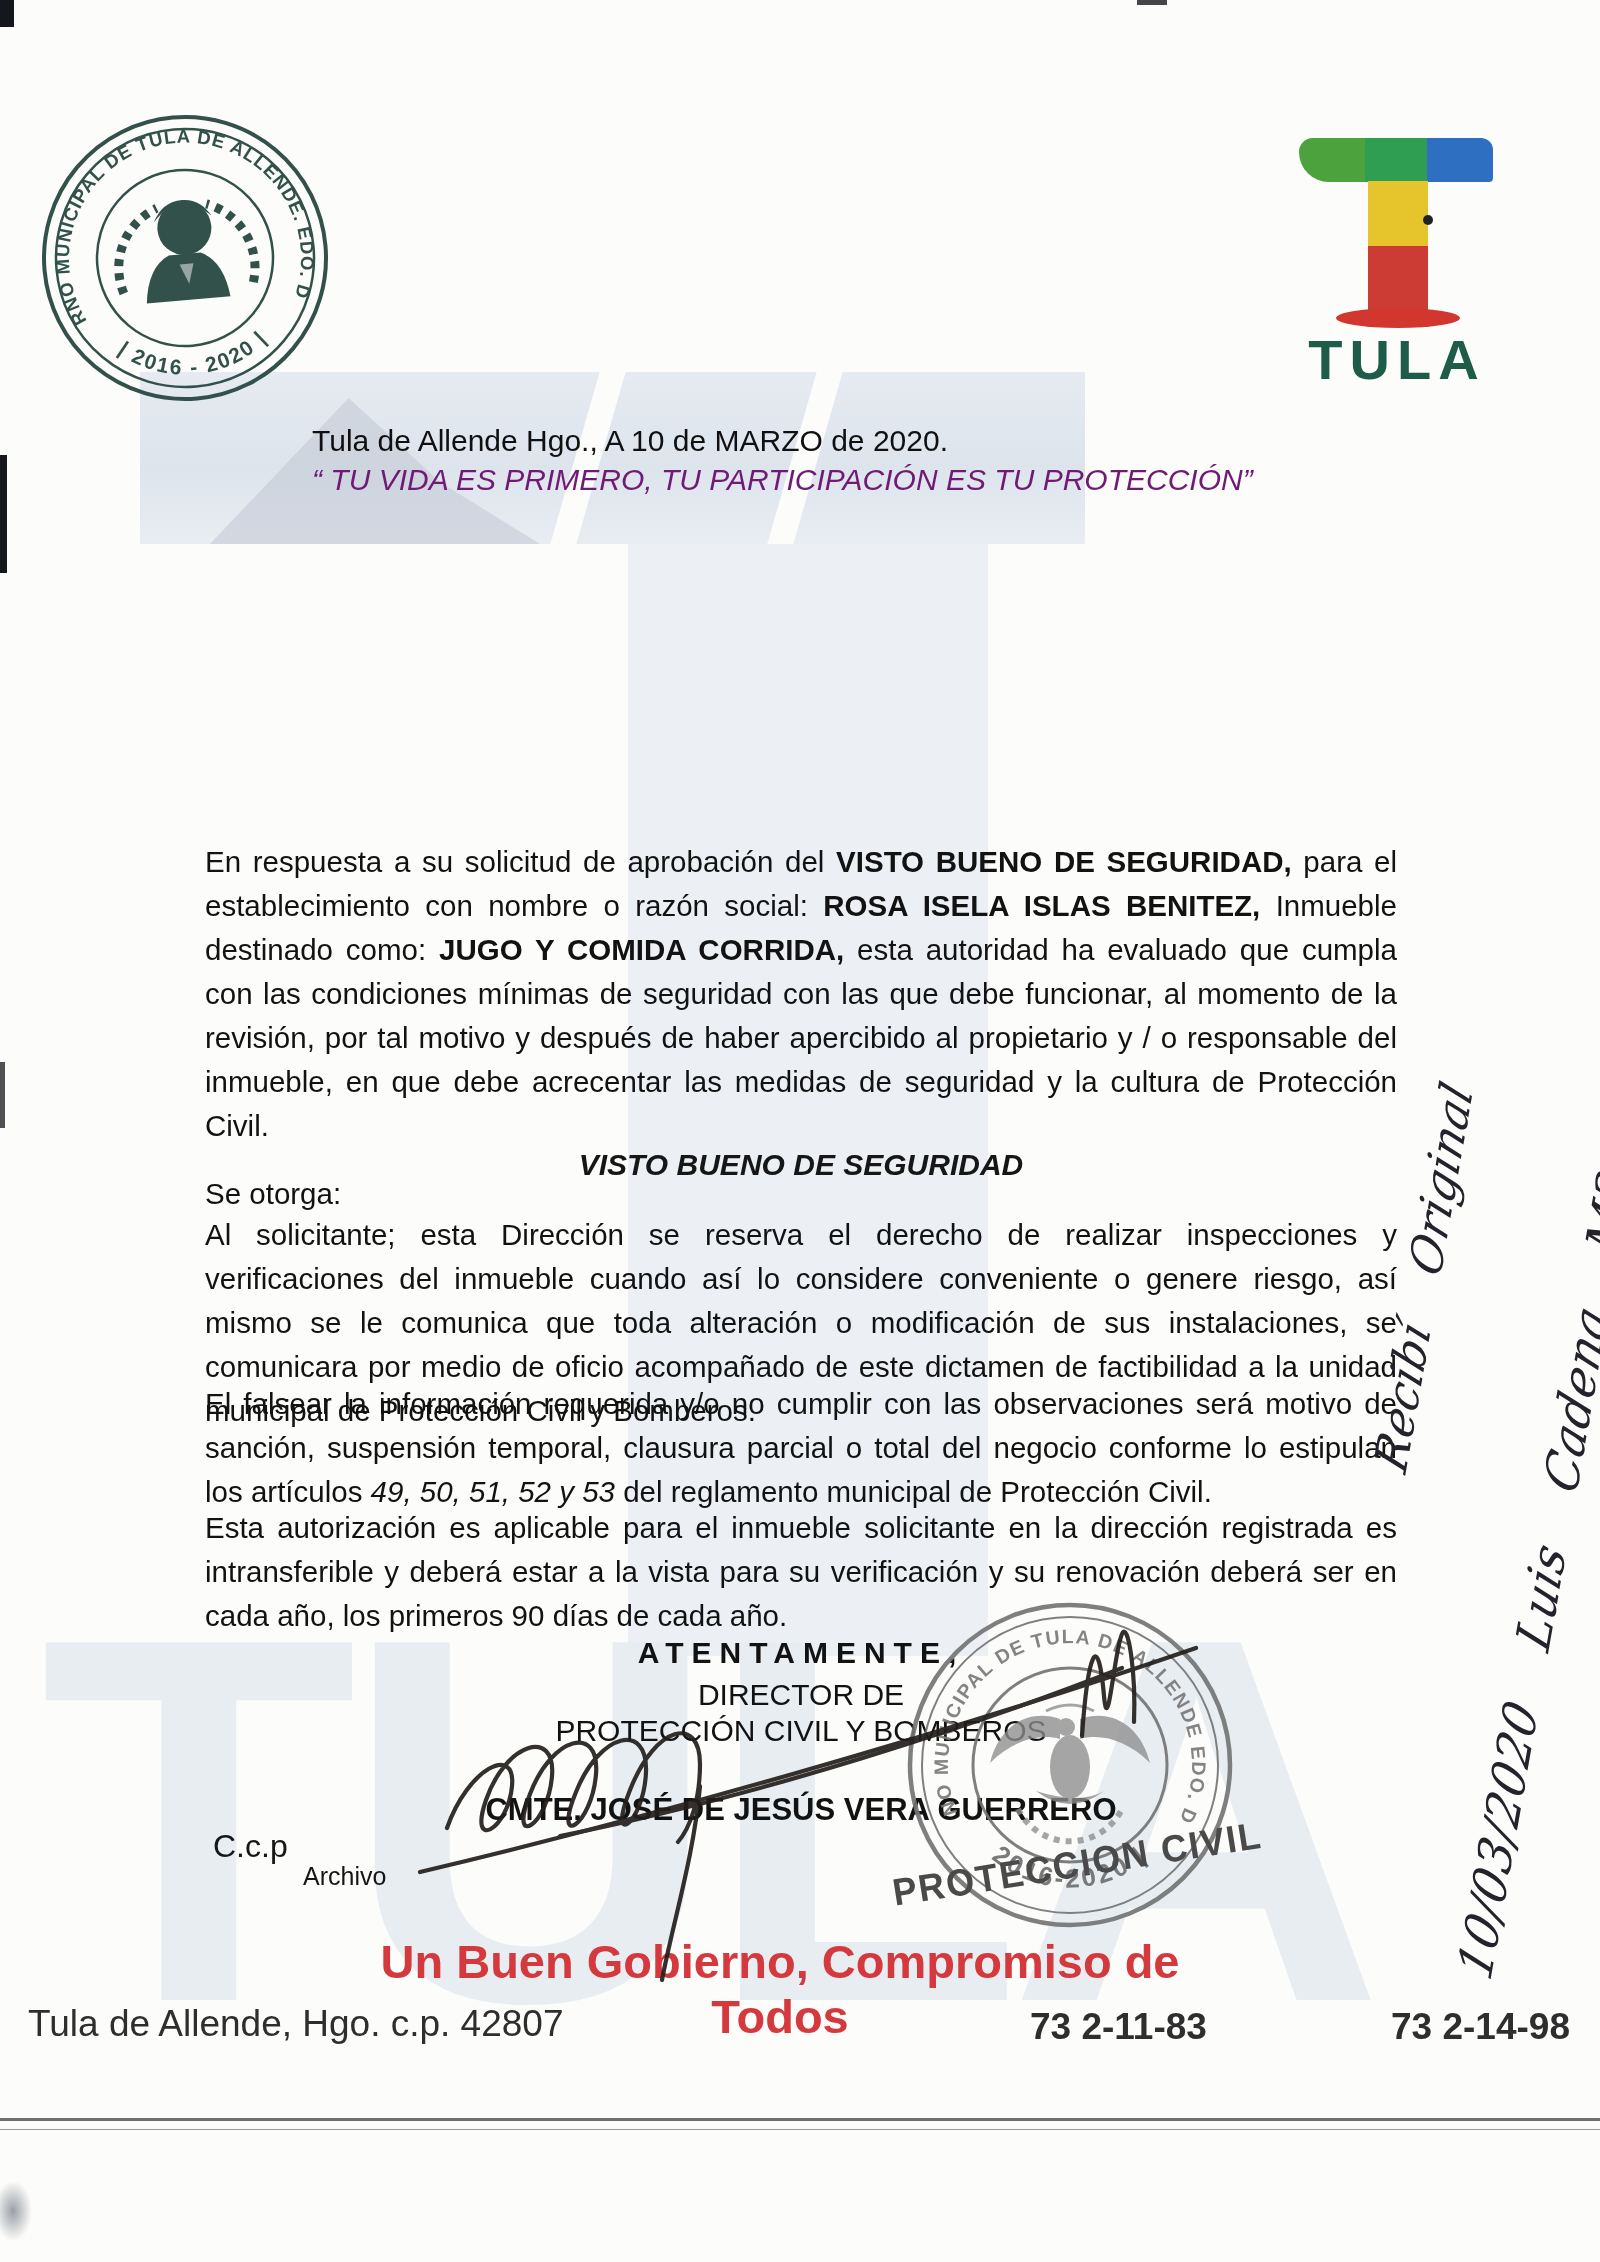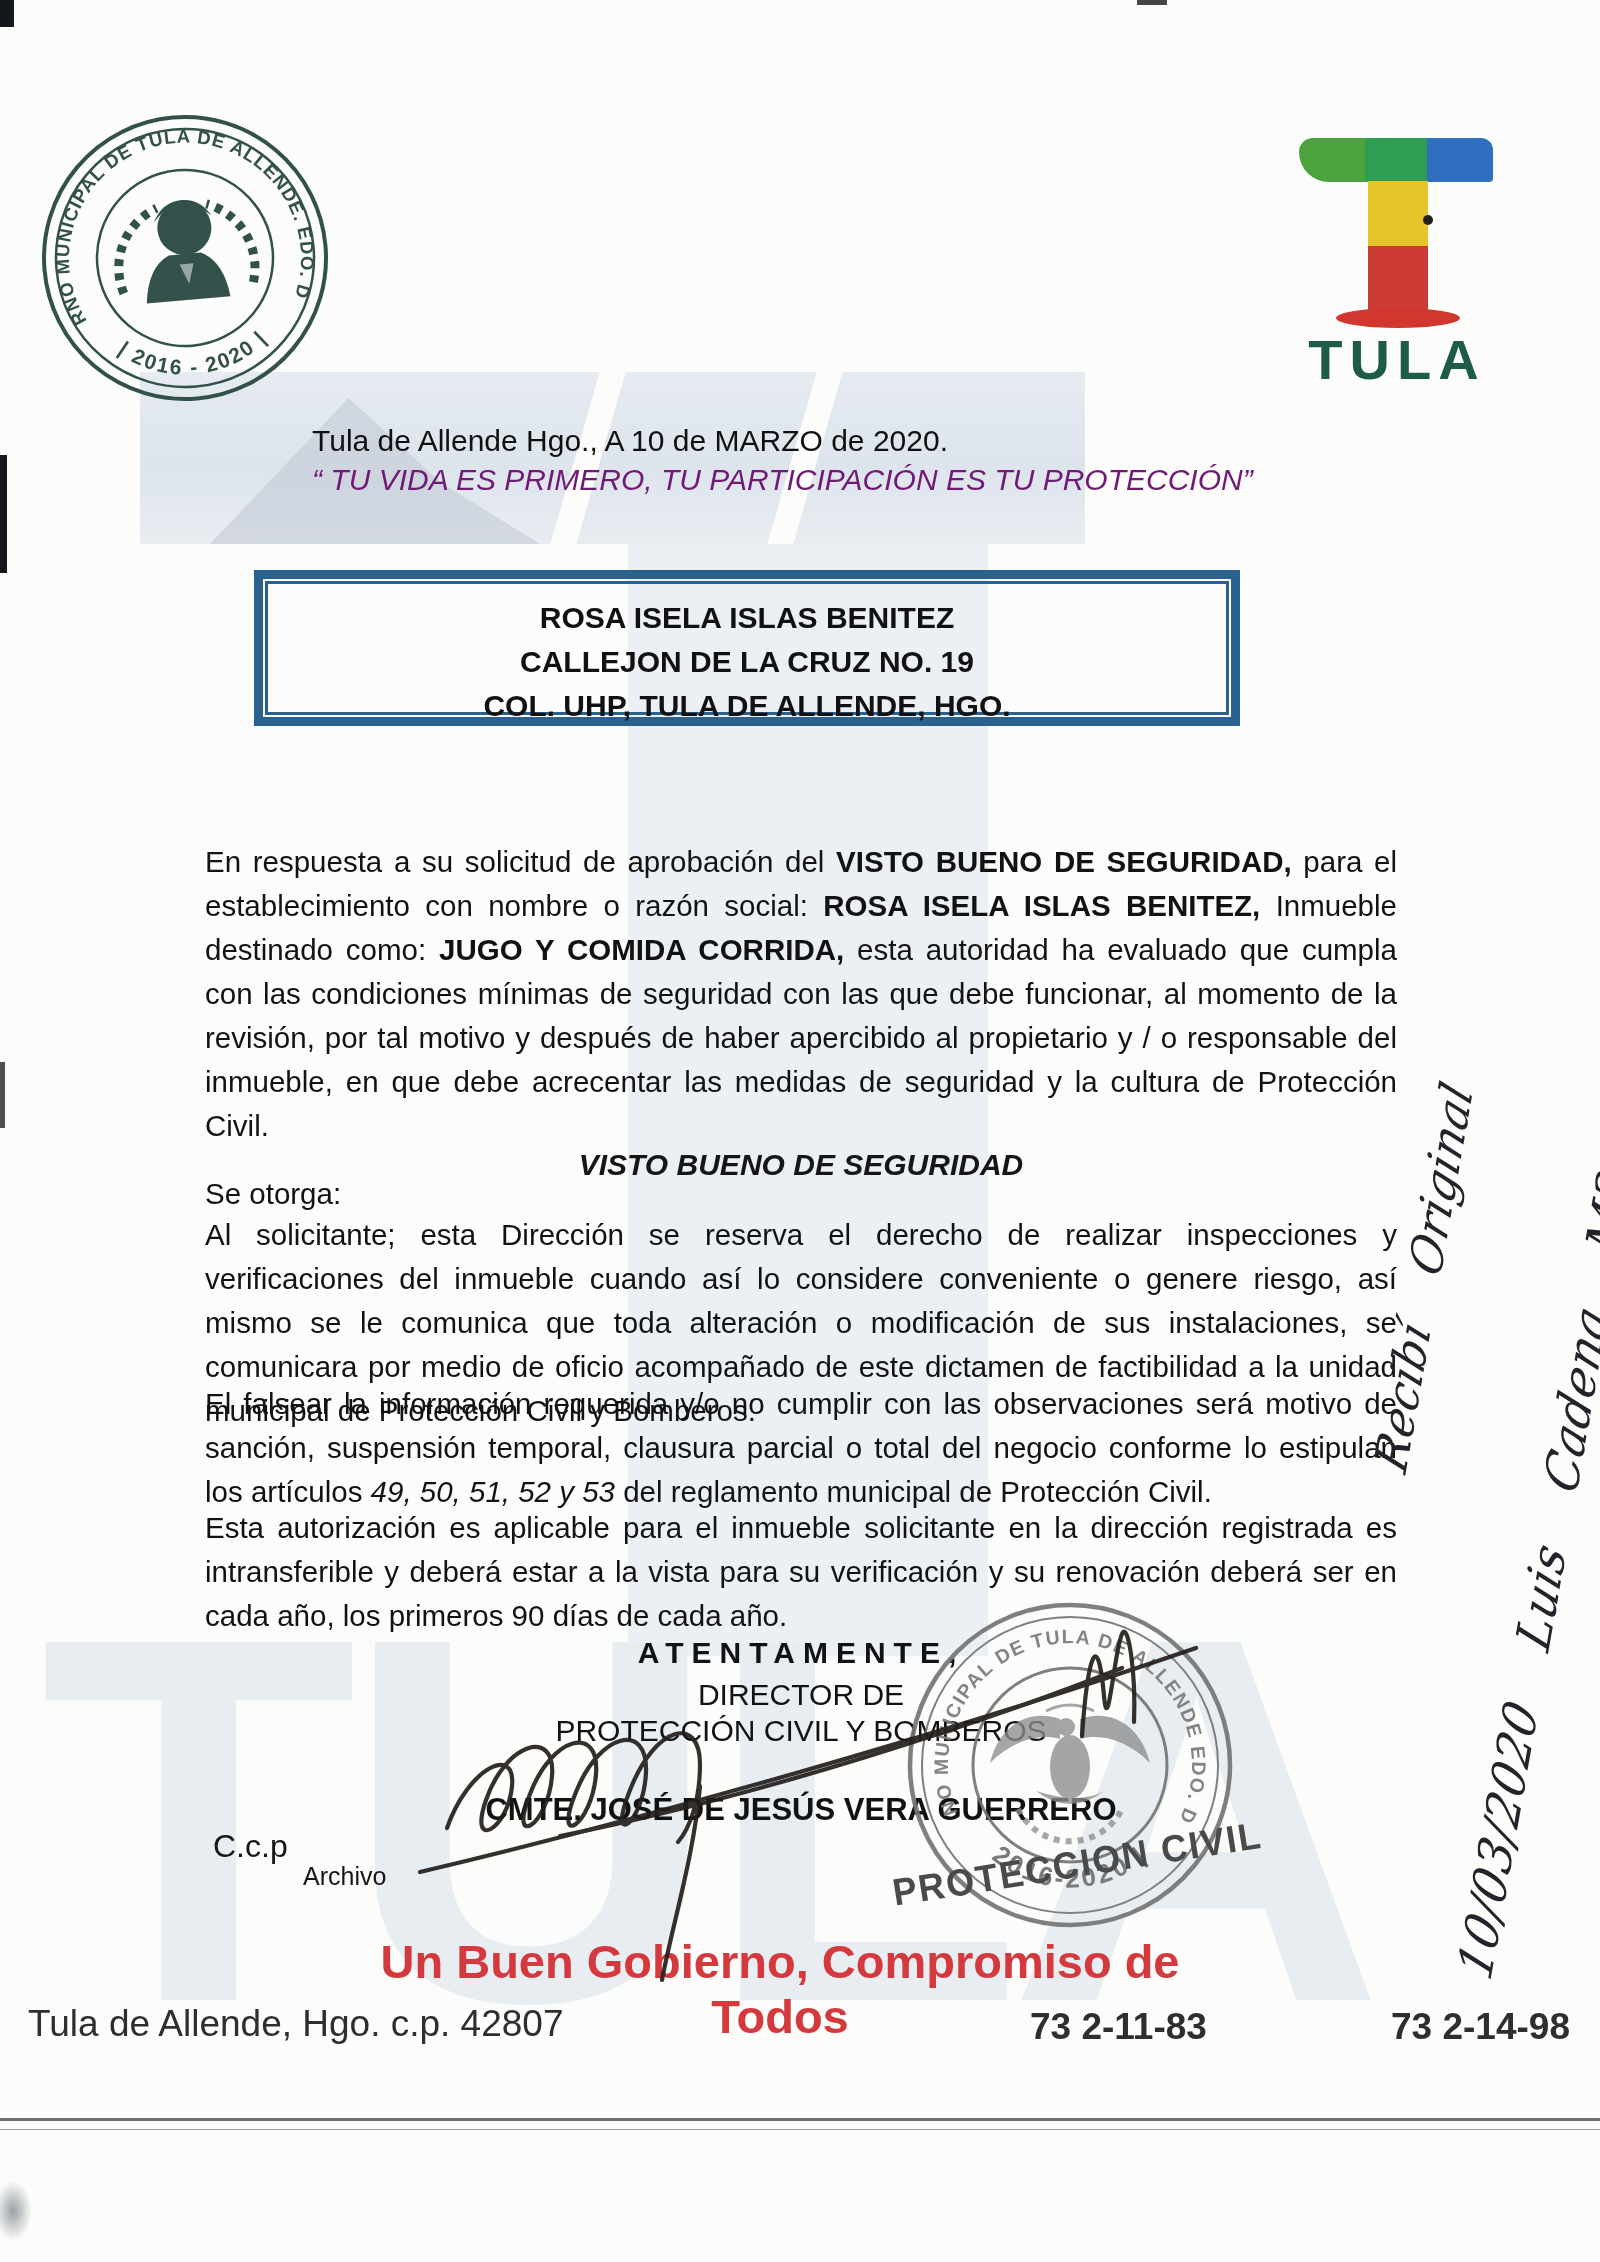--- a/index.html
+++ b/index.html
@@ -133,27 +133,20 @@
     <div class="knob" data-name="logo-door-knob"></div>
     <div class="swoosh" data-name="logo-base-swoosh"></div>
     <div class="wordmark" data-name="logo-wordmark">TULA</div>
   </div>
 
   <div class="abs dateblock" data-name="header-date-block">
     <div class="dateline" data-name="date-line">Tula de Allende Hgo., A 10 de MARZO  de  2020.</div>
     <div class="motto" data-name="motto-line">“ TU VIDA ES PRIMERO, TU PARTICIPACIÓN ES TU PROTECCIÓN”</div>
   </div>
 
-  <div class="abs recipient" data-name="recipient-box">
-    <div class="inner" data-name="recipient-box-inner">
-      <div class="line" data-name="recipient-name">ROSA ISELA ISLAS BENITEZ</div>
-      <div class="line" data-name="recipient-street">CALLEJON DE LA CRUZ NO. 19</div>
-      <div class="line" data-name="recipient-city">COL. UHP, TULA DE ALLENDE, HGO.</div>
-    </div>
-  </div>
 
   <div class="abs par" style="top:840px" data-name="paragraph-intro">
     <span data-name="intro-run">En respuesta a su solicitud de aprobación del  </span><b data-name="visto-bueno-bold">VISTO BUENO  DE SEGURIDAD,</b><span data-name="intro-run"> para el establecimiento con nombre o razón social: </span><b data-name="applicant-name-bold">ROSA ISELA ISLAS BENITEZ,</b><span data-name="intro-run"> Inmueble destinado como: </span><b data-name="business-type-bold">JUGO Y COMIDA CORRIDA,</b><span data-name="intro-run">  esta autoridad ha evaluado que cumpla con las condiciones mínimas de seguridad con las  que debe funcionar, al momento de la revisión, por tal motivo y después de haber apercibido al propietario  y / o responsable del inmueble, en que debe acrecentar las medidas de seguridad y la cultura de Protección Civil.</span>
     <span class="se-otorga" data-name="se-otorga-line">Se otorga:</span>
   </div>
 
   <div class="abs doc-title" data-name="document-title">VISTO BUENO DE SEGURIDAD</div>
 
   <div class="abs par" style="top:1213px" data-name="paragraph-inspections">Al solicitante; esta Dirección se reserva el derecho de realizar inspecciones y verificaciones del inmueble cuando así lo considere conveniente o genere riesgo, así mismo se le comunica que toda alteración o modificación de sus instalaciones, se comunicara por medio de oficio acompañado de este dictamen de factibilidad a la unidad municipal de Protección Civil y Bomberos.</div>
 

